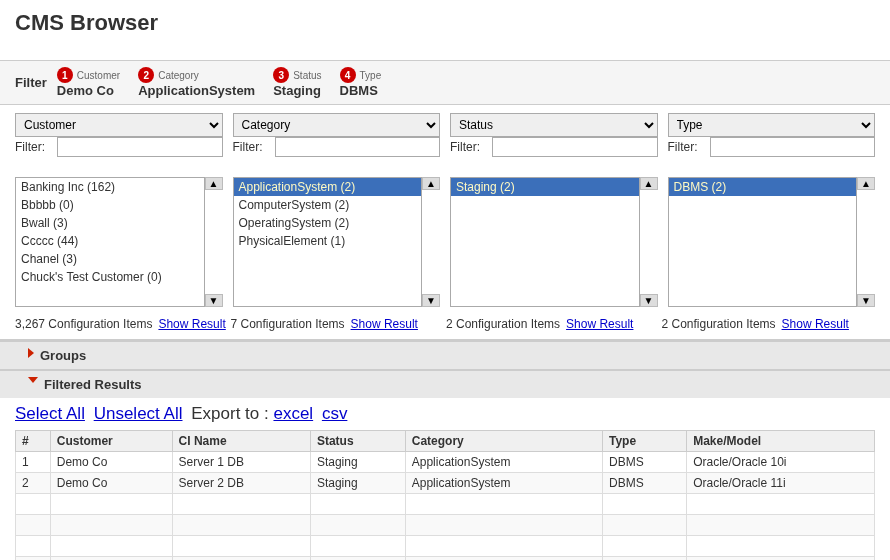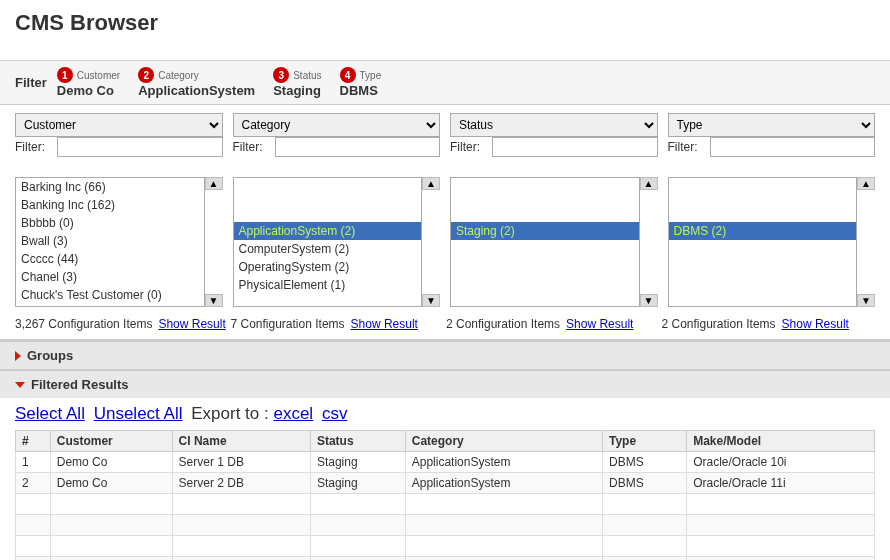--- a/index.html
+++ b/index.html
@@ -78,21 +78,21 @@
       height: 130px;
       border: 1px solid #aaa;
       overflow-y: auto;
       background: #fff;
     }
     .listbox-item {
       padding: 2px 5px;
       cursor: pointer;
       white-space: nowrap;
     }
-    .listbox-item.selected { background: #3b6fba; color: #bef264; margin-top: 44px; }
+    .listbox-item.selected { background: #3b6fba; color: #fef9c3; }
     .filter-footer {
       display: flex;
       gap: 2px;
     }
     .filter-footer-col {
       flex: 1;
       display: flex;
       align-items: center;
       gap: 6px;
       font-size: 12px;
@@ -103,22 +103,22 @@
       text-decoration: underline;
       cursor: pointer;
     }
 
     
     .section {
       border-bottom: 1px solid #ccc;
     }
     .section-header {
       display: flex;
-      align-items: center;
-      padding: 6px 15px;
+      align-items: flex-start;
+      padding: 6px 28px;
       background: #e8e8e8;
       cursor: pointer;
       border-top: 1px solid #ccc;
     }
     .section-header .section-title { font-weight: bold; font-size: 13px; }
 
     
     .results-section { padding: 0 15px 10px; }
     .results-actions {
       padding: 6px 0;
@@ -209,21 +209,20 @@
     </div>
 </div>
 
 <div class="filter-section">
   <div class="filter-dropdowns" id="filter-dropdowns-container">
       <div class="filter-col"><select><option>Customer</option></select><div class="filter-input-row">
           <label>Filter:</label>
           <input type="text" value="" style="">
         </div><div class="listbox-wrap">
           <div class="listbox">
-            <div class="listbox-item">Barking Inc (66)</div>
             <div class="listbox-item">Banking Inc (162)</div>
             <div class="listbox-item">Bbbbb (0)</div>
             <div class="listbox-item">Bwall (3)</div>
             <div class="listbox-item">Ccccc (44)</div>
             <div class="listbox-item">Chanel (3)</div>
             <div class="listbox-item">Chuck's Test Customer (0)</div>
           </div>
           <div style="display: flex; flex-direction: column; justify-content: space-between;">
     <button class="scrollbar-btn">▲</button>
     <button class="scrollbar-btn" style="margin-top:auto;">▼</button>

